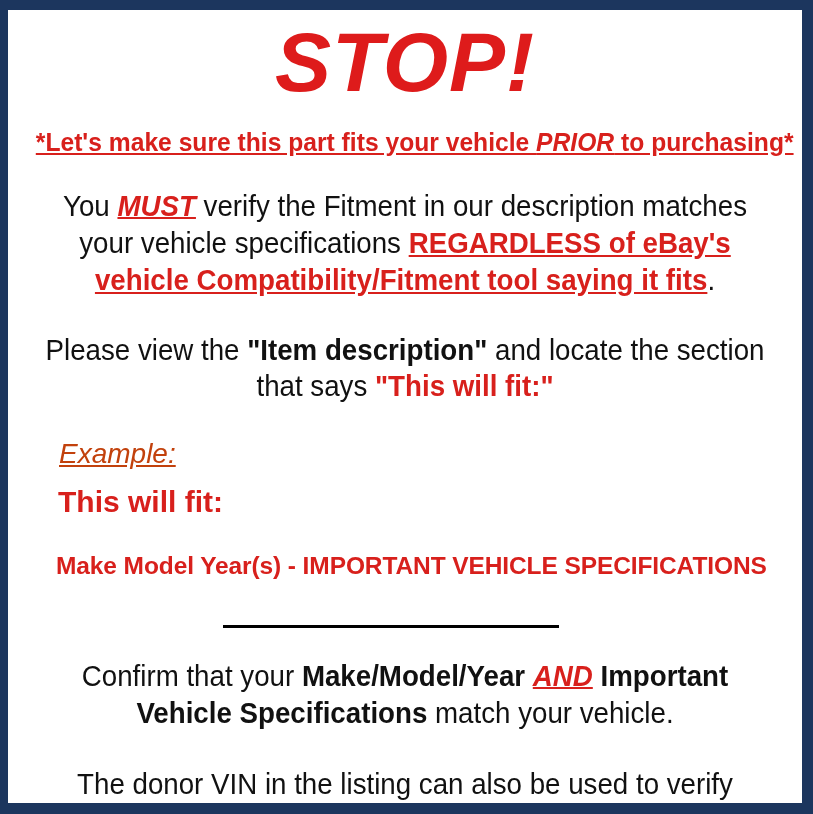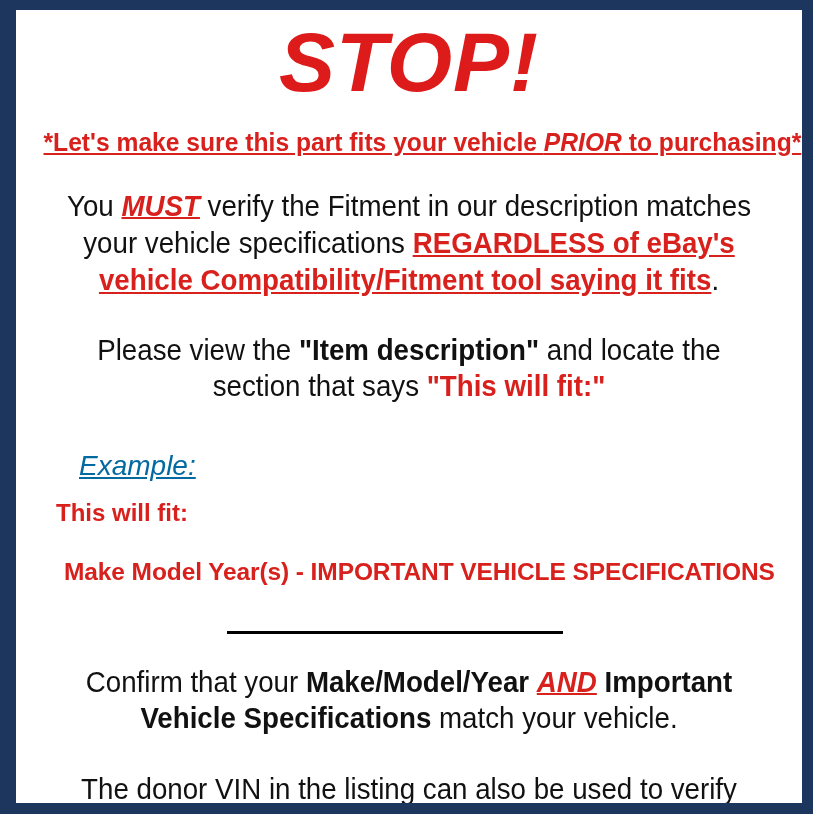--- a/index.html
+++ b/index.html
@@ -13,21 +13,21 @@
     font-family: "Liberation Sans", sans-serif;
     overflow: hidden;
   }
 
   #fitment-notice {
     position: relative;
     box-sizing: border-box;
     width: 813px;
     height: 814px;
     background: #1c365e;
-    padding: 10px 11px 11px 16px;
+    padding: 10px 11px 11px 8px;
   }
 
   .paper {
     box-sizing: border-box;
     width: 100%;
     height: 100%;
     background: #ffffff;
     position: relative;
     overflow: hidden;
   }
@@ -99,36 +99,36 @@
     color: #d8201c;
     font-weight: bold;
   }
 
   
   .example-block {
     padding: 30px 0 0 40px;
     text-align: left;
   }
   .example-label {
-    color: #0369a1;
+    color: #c2410c;
     font-size: 28px;
     font-style: italic;
     text-decoration: underline;
     text-underline-offset: 2px;
     line-height: 1.05;
-    margin: 16px;
+    margin: 4px;
     padding-left: 7px;
     display: inline-block;
   }
   .example-fit {
     color: #d8201c;
     font-weight: bold;
-    font-size: 24px;
+    font-size: 30px;
     line-height: 1.05;
-    margin: 0;
+    margin: 10px;
     padding-top: 3px;
   }
   .example-spec {
     color: #d8201c;
     font-weight: bold;
     font-size: 24.5px;
     line-height: 1.05;
     margin: 8px;
     padding-top: 26px;
     letter-spacing: -0.1px;

